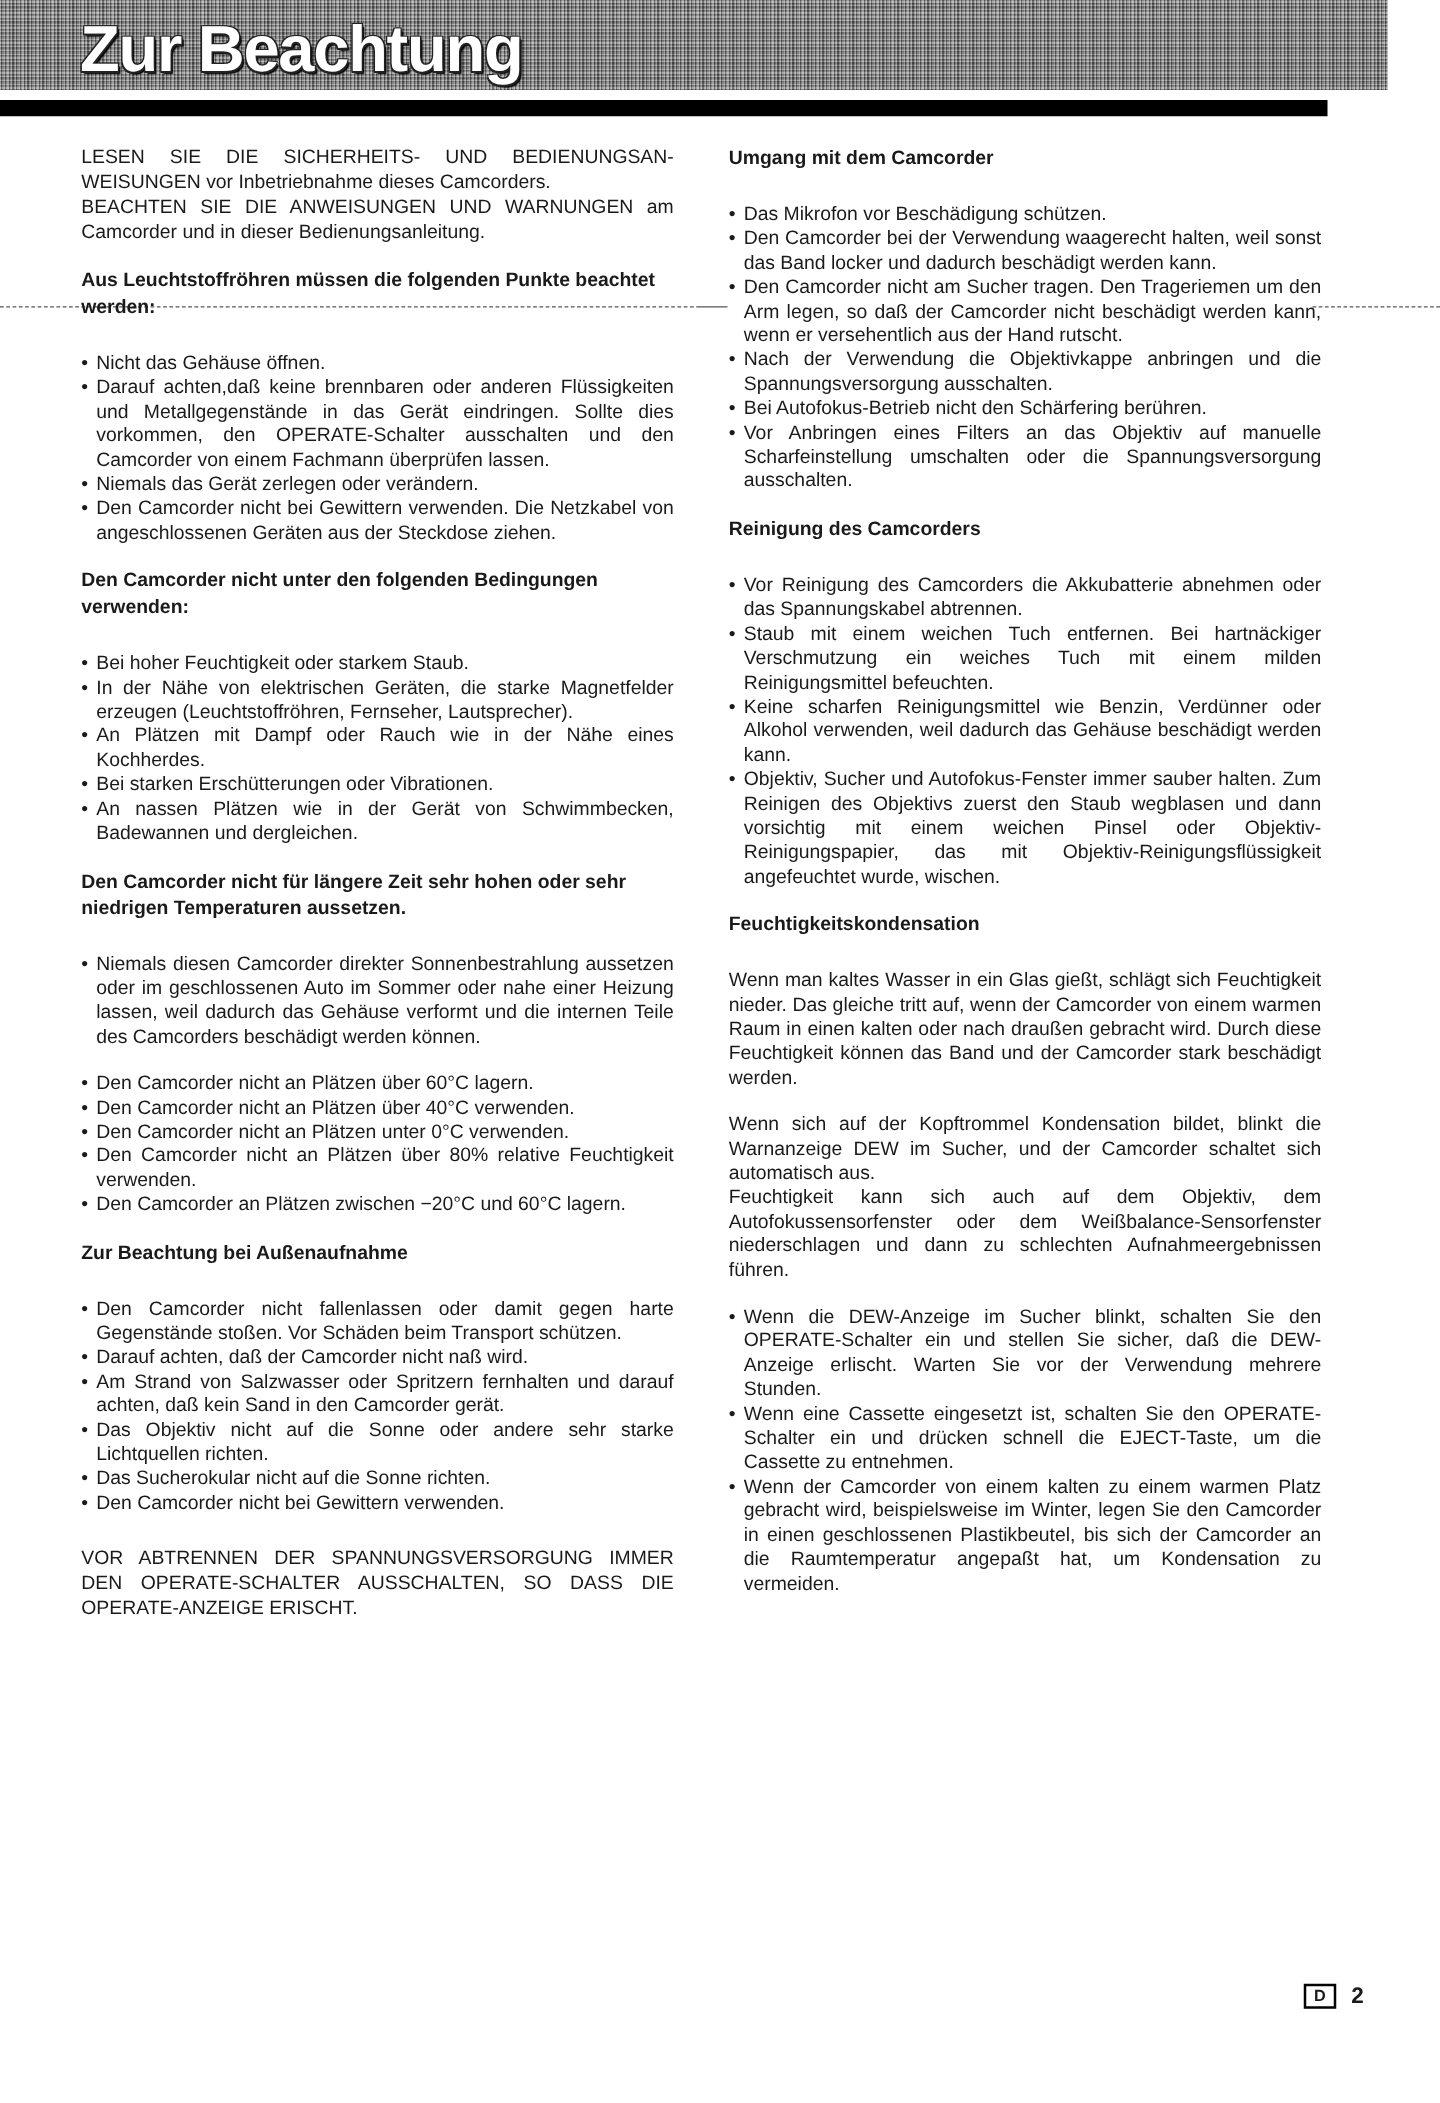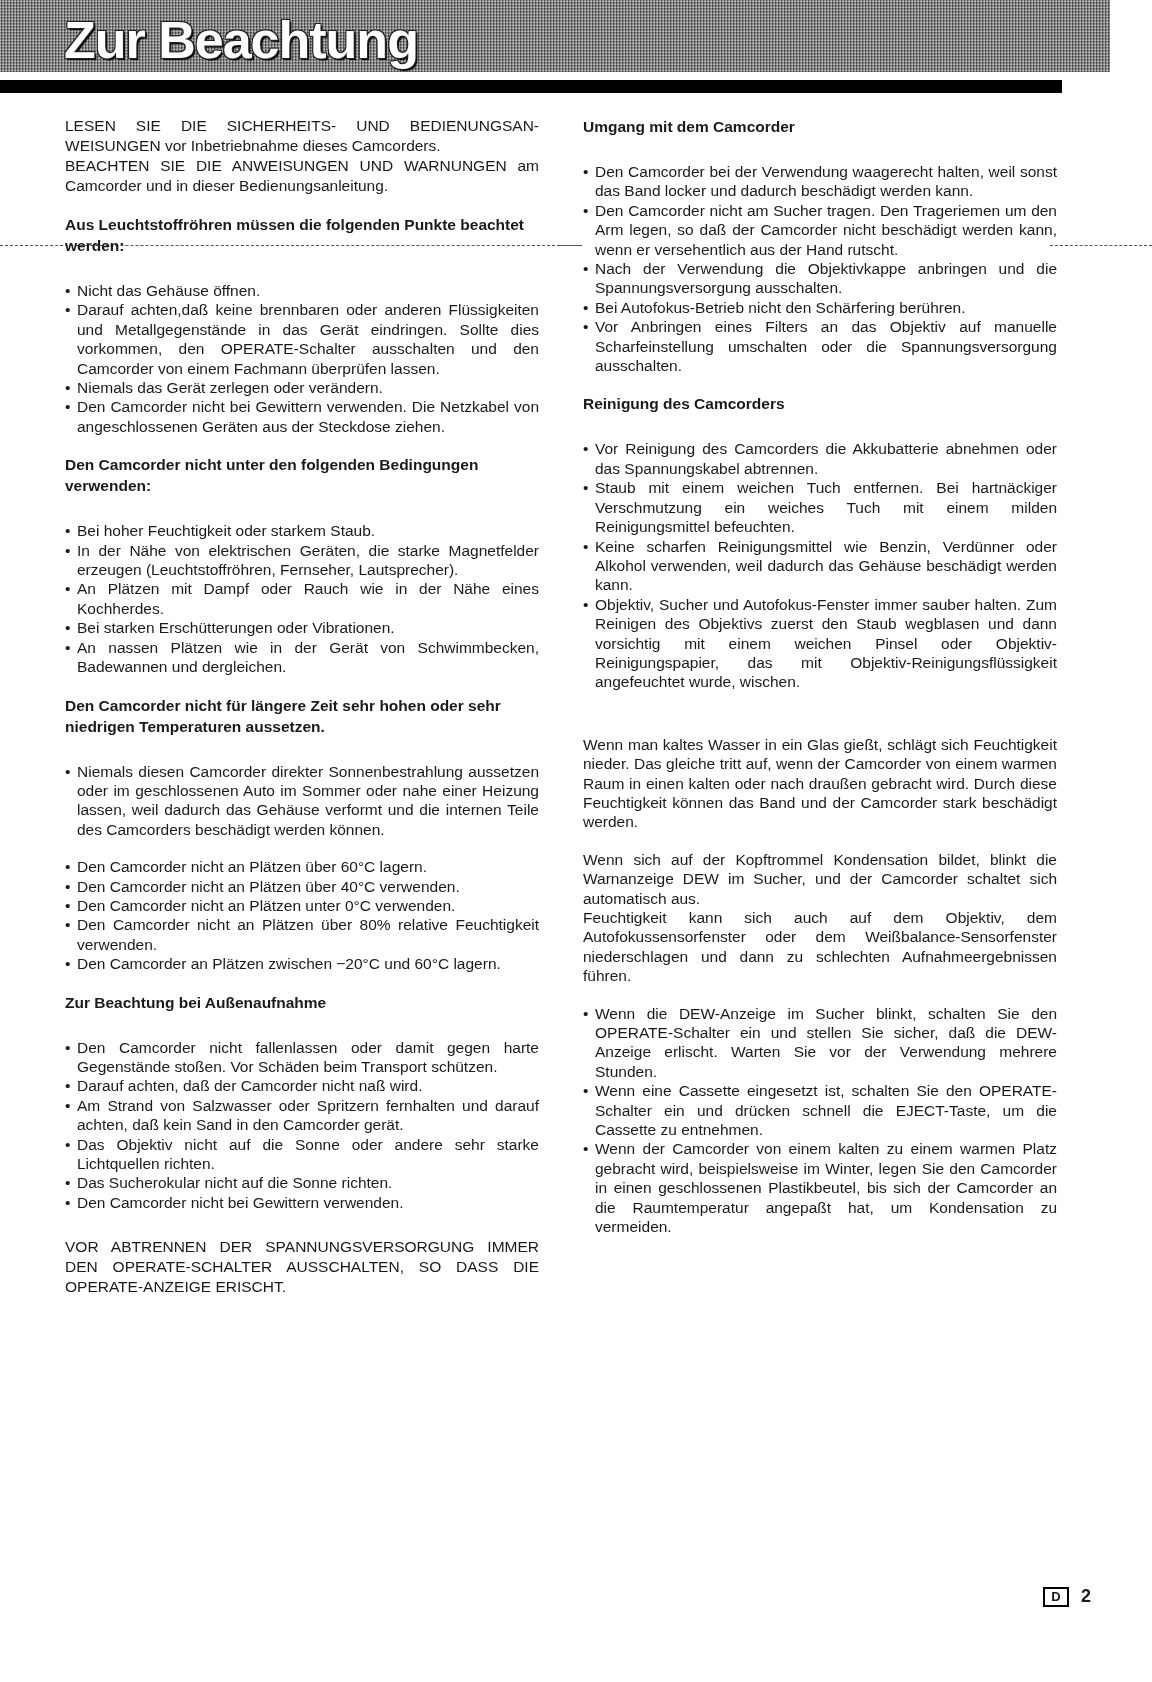--- a/index.html
+++ b/index.html
@@ -111,38 +111,40 @@
   </ul>
   <div class="gap-l"></div>
 
   <p class="caps">VOR ABTRENNEN DER SPANNUNGSVERSORGUNG IMMER DEN OPERATE-SCHALTER AUSSCHALTEN, SO DASS DIE OPERATE-ANZEIGE ERISCHT.</p>
 </div>
 
 <div class="col right">
   <p class="heading">Umgang mit dem Camcorder</p>
   <div class="gap-l"></div>
   <ul class="bullets">
+    <li>Das Mikrofon vor Beschädigung schützen.</li>
     <li>Den Camcorder bei der Verwendung waagerecht halten, weil sonst das Band locker und dadurch beschädigt werden kann.</li>
     <li>Den Camcorder nicht am Sucher tragen. Den Trageriemen um den Arm legen, so daß der Camcorder nicht beschädigt werden kann, wenn er versehentlich aus der Hand rutscht.</li>
     <li>Nach der Verwendung die Objektivkappe anbringen und die Spannungsversorgung ausschalten.</li>
     <li>Bei Autofokus-Betrieb nicht den Schärfering berühren.</li>
     <li>Vor Anbringen eines Filters an das Objektiv auf manuelle Scharfeinstellung umschalten oder die Spannungsversorgung ausschalten.</li>
   </ul>
   <div class="gap-m"></div>
 
   <p class="heading">Reinigung des Camcorders</p>
   <div class="gap-l"></div>
   <ul class="bullets">
     <li>Vor Reinigung des Camcorders die Akkubatterie abnehmen oder das Spannungskabel abtrennen.</li>
     <li>Staub mit einem weichen Tuch entfernen. Bei hartnäckiger Verschmutzung ein weiches Tuch mit einem milden Reinigungsmittel befeuchten.</li>
     <li>Keine scharfen Reinigungsmittel wie Benzin, Verdünner oder Alkohol verwenden, weil dadurch das Gehäuse beschädigt werden kann.</li>
     <li>Objektiv, Sucher und Autofokus-Fenster immer sauber halten. Zum Reinigen des Objektivs zuerst den Staub wegblasen und dann vorsichtig mit einem weichen Pinsel oder Objektiv-Reinigungspapier, das mit Objektiv-Reinigungsflüssigkeit angefeuchtet wurde, wischen.</li>
   </ul>
   <div class="gap-m"></div>
 
+  <p class="heading">Feuchtigkeitskondensation</p>
   <div class="gap-l"></div>
   <p class="para">Wenn man kaltes Wasser in ein Glas gießt, schlägt sich Feuchtigkeit nieder. Das gleiche tritt auf, wenn der Camcorder von einem warmen Raum in einen kalten oder nach draußen gebracht wird. Durch diese Feuchtigkeit können das Band und der Camcorder stark beschädigt werden.</p>
   <div class="gap-m"></div>
   <p class="para">Wenn sich auf der Kopftrommel Kondensation bildet, blinkt die Warnanzeige DEW im Sucher, und der Camcorder schaltet sich automatisch aus.</p>
   <p class="para">Feuchtigkeit kann sich auch auf dem Objektiv, dem Autofokussensorfenster oder dem Weißbalance-Sensorfenster niederschlagen und dann zu schlechten Aufnahmeergebnissen führen.</p>
   <div class="gap-m"></div>
   <ul class="bullets">
     <li>Wenn die DEW-Anzeige im Sucher blinkt, schalten Sie den OPERATE-Schalter ein und stellen Sie sicher, daß die DEW-Anzeige erlischt. Warten Sie vor der Verwendung mehrere Stunden.</li>
     <li>Wenn eine Cassette eingesetzt ist, schalten Sie den OPERATE-Schalter ein und drücken schnell die EJECT-Taste, um die Cassette zu entnehmen.</li>
     <li>Wenn der Camcorder von einem kalten zu einem warmen Platz gebracht wird, beispielsweise im Winter, legen Sie den Camcorder in einen geschlossenen Plastikbeutel, bis sich der Camcorder an die Raumtemperatur angepaßt hat, um Kondensation zu vermeiden.</li>

